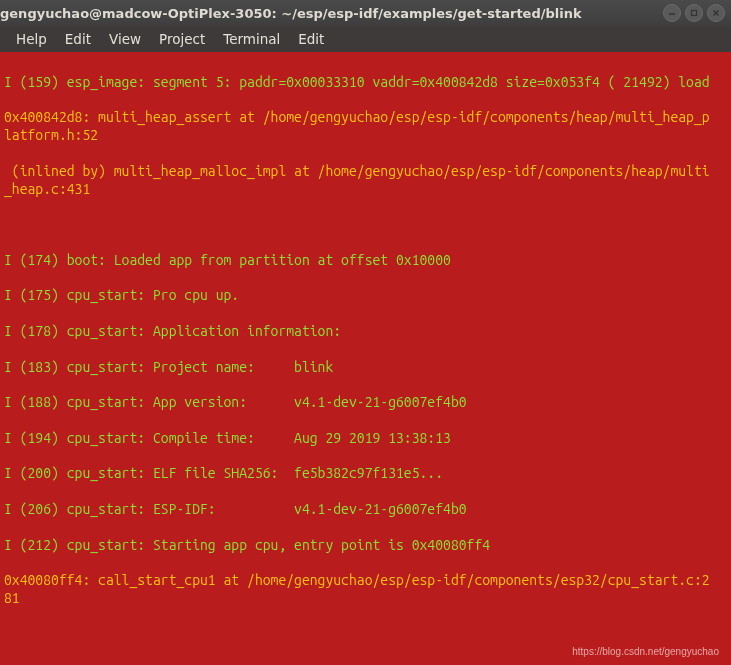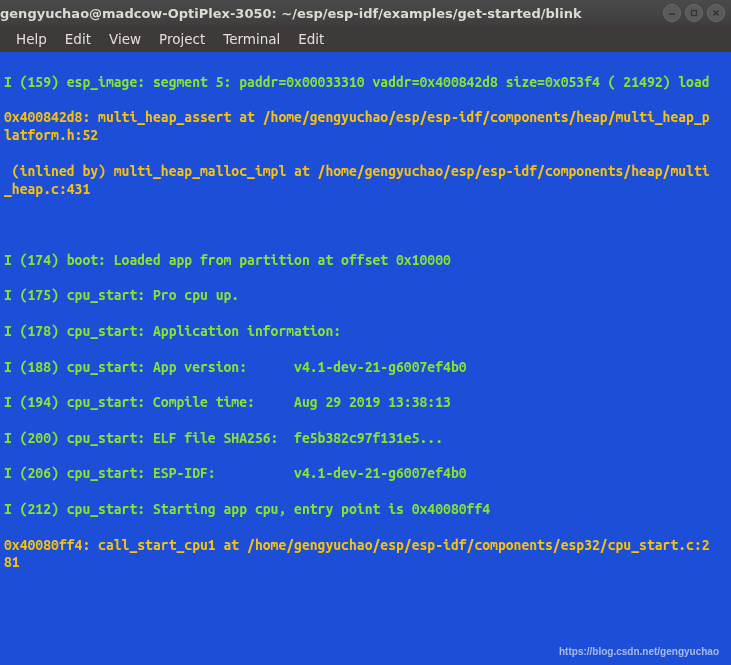--- a/index.html
+++ b/index.html
@@ -54,32 +54,31 @@
       padding: 0 8px;
       gap: 2px;
       color: #e4e0d8;
       font-size: 13.5px;
     }
     .menu-item {
       padding: 3px 8px;
       cursor: pointer;
     }
     .terminal {
-      background: #1d4ed8;
+      background: #b91c1c;
       padding: 4px 17px 2px 4px;
       font-family: "Ubuntu Mono", "DejaVu Sans Mono", monospace;
       font-size: 14px;
       line-height: 17.8px;
       white-space: pre-wrap;
       word-break: break-all;
       color: #eeeeec;
       height: calc(100% - 52px);
       overflow: hidden;
       position: relative;
-      font-weight: bold;
     }
     .ln { display: block; }
     .g { color: #8ae234; }
     .y { color: #f5c211; }
     .watermark {
       position: absolute;
       right: 12px;
       bottom: 4px;
       color: rgba(255,255,255,0.6);
       font-size: 10px;
@@ -121,20 +120,21 @@
 </div>
 
 <div class="terminal">
 <span class="ln g">I (159) esp_image: segment 5: paddr=0x00033310 vaddr=0x400842d8 size=0x053f4 ( 21492) load</span>
 <span class="ln y">0x400842d8: multi_heap_assert at /home/gengyuchao/esp/esp-idf/components/heap/multi_heap_platform.h:52</span>
 <span class="ln y"> (inlined by) multi_heap_malloc_impl at /home/gengyuchao/esp/esp-idf/components/heap/multi_heap.c:431</span>
 <span class="ln"> </span>
 <span class="ln g">I (174) boot: Loaded app from partition at offset 0x10000</span>
 <span class="ln g">I (175) cpu_start: Pro cpu up.</span>
 <span class="ln g">I (178) cpu_start: Application information:</span>
+<span class="ln g">I (183) cpu_start: Project name:     blink</span>
 <span class="ln g">I (188) cpu_start: App version:      v4.1-dev-21-g6007ef4b0</span>
 <span class="ln g">I (194) cpu_start: Compile time:     Aug 29 2019 13:38:13</span>
 <span class="ln g">I (200) cpu_start: ELF file SHA256:  fe5b382c97f131e5...</span>
 <span class="ln g">I (206) cpu_start: ESP-IDF:          v4.1-dev-21-g6007ef4b0</span>
 <span class="ln g">I (212) cpu_start: Starting app cpu, entry point is 0x40080ff4</span>
 <span class="ln y">0x40080ff4: call_start_cpu1 at /home/gengyuchao/esp/esp-idf/components/esp32/cpu_start.c:281</span>
 <span class="ln"> </span>
 
 
 

